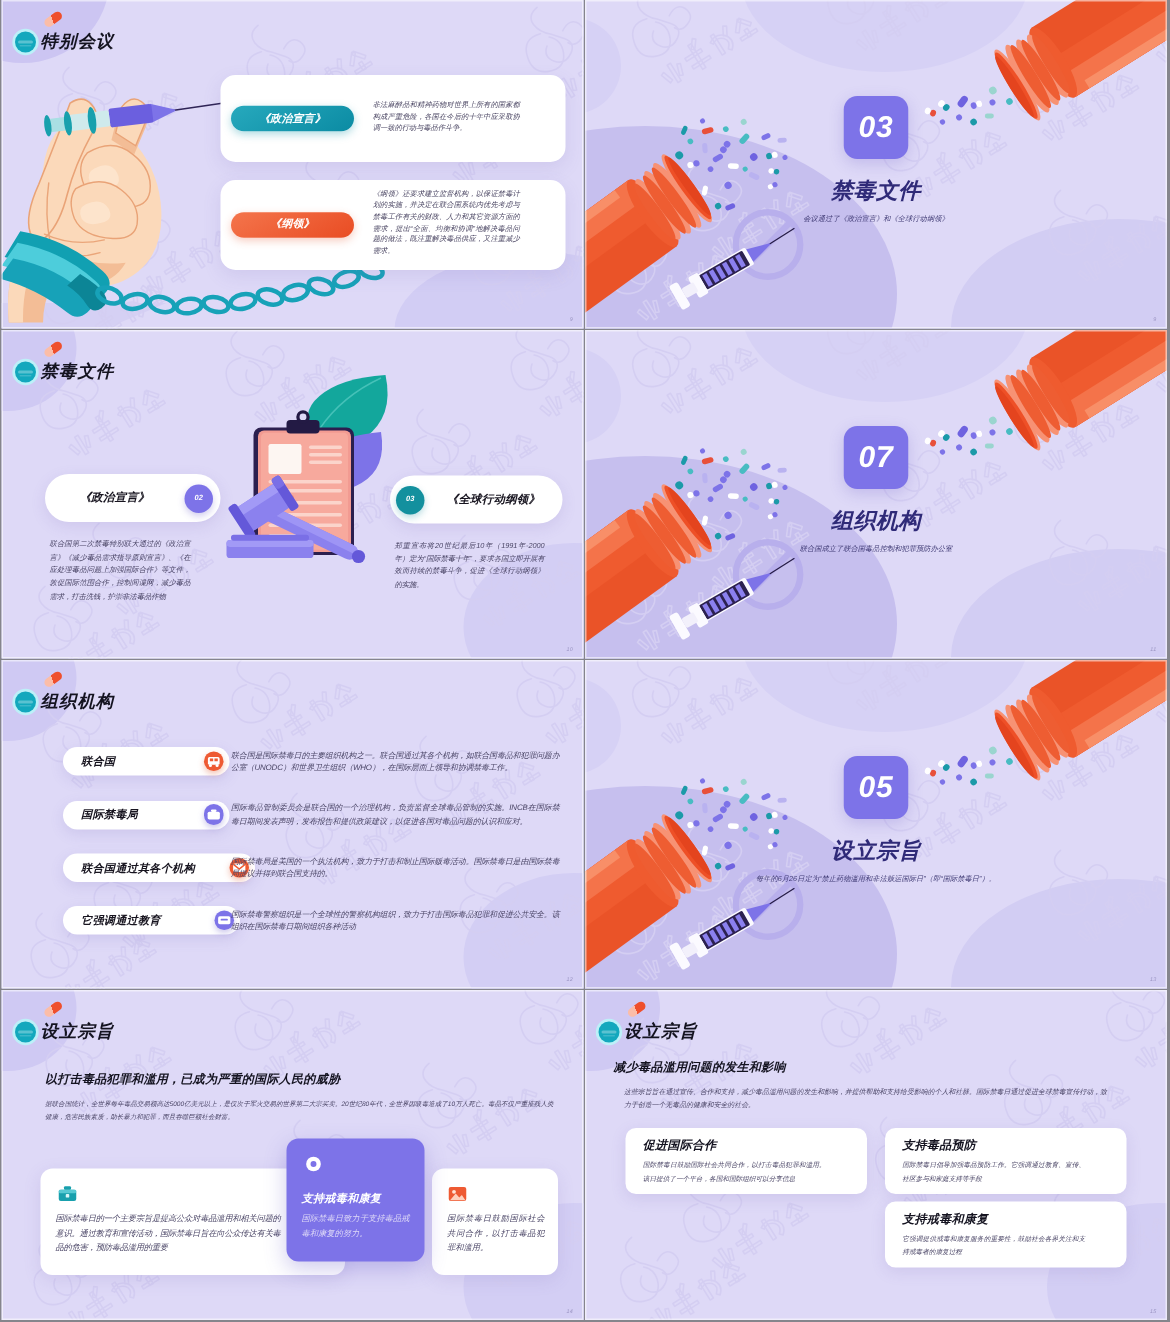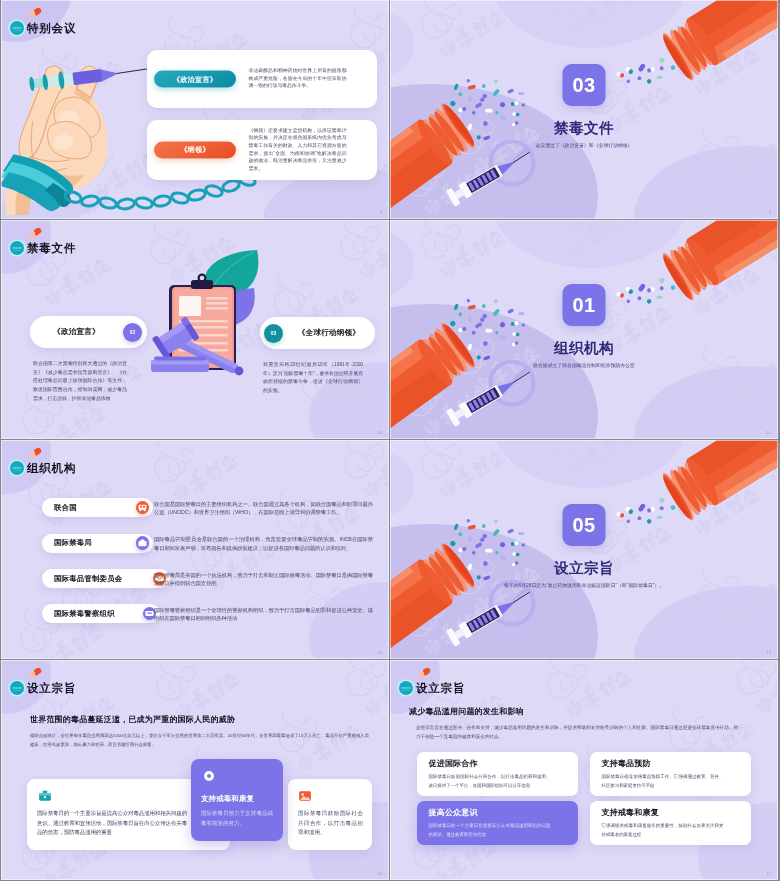--- a/index.html
+++ b/index.html
@@ -1,19 +1,19 @@
 <!DOCTYPE html>
 <html><head>
 <meta charset="utf-8">
 <title>slide-thumbnails</title>
 <style>
   html,body{margin:0;padding:0;}
   body{width:780px;height:881px;background:#85858c;
        font-family:"Liberation Sans",sans-serif;overflow:hidden;}
-  .grid{position:absolute;inset:0;width:780px;height:881px;}
+  .grid{position:absolute;inset:0;width:780px;height:881px;font-style:italic;}
   .slide{position:absolute;overflow:hidden;background:#ded9f7;width:388px;height:219px;}
   .slide::after{content:"";position:absolute;inset:0;border:0.5px solid rgba(255,255,255,.55);pointer-events:none;}
   .s0{left:1px;top:0;}   .s1{left:390px;top:0;}
   .s2{left:1px;top:220px;} .s3{left:390px;top:220px;}
   .s4{left:1px;top:440px;} .s5{left:390px;top:440px;text-align:right;}
   .s6{left:1px;top:660px;height:220px;} .s7{left:390px;top:660px;height:220px;}
   .pg{position:absolute;right:7px;bottom:4px;font-size:3.6px;color:#9a94c2;letter-spacing:.2px;}
 
   
   .hdr{position:absolute;left:9px;top:19.5px;height:17px;}
@@ -1232,21 +1232,21 @@
     <rect x="79" y="-9.5" width="7" height="19"></rect>
     <rect x="90" y="-9.5" width="7" height="19"></rect>
     <rect x="101" y="-9.5" width="7" height="19"></rect>
   </g>
   <rect x="26" y="-17" width="16" height="34" rx="3" fill="#fbfaff"></rect>
   <rect x="10" y="-8" width="20" height="16" rx="3" fill="#f2f0fb"></rect>
   <rect x="-4" y="-20" width="14" height="40" rx="4" fill="#fbfaff"></rect>
 </g>
  </g>
 </svg>
-    <div class="sec-num">01</div>
+    <div class="sec-num">07</div>
     <div class="sec-title">组织机构</div>
     <div class="sec-sub">联合国成立了联合国毒品控制和犯罪预防办公室</div>
     <div class="pg">11</div>
   </div>
   <div class="slide s4">
     <svg class="art" viewBox="0 0 389 220" width="389" height="220">
         <defs>
           <clipPath id="cbg">
             <rect width="389" height="220"></rect>
           </clipPath>
@@ -1443,31 +1443,31 @@
       <span class="oname">国际禁毒局</span>
       <span class="oico purple">
           <svg viewBox="-7 -7 14 14" width="13" height="13">
             <rect x="-4.4" y="-2.6" width="8.8" height="5.6" rx="1.2" fill="#fff"></rect>
             <rect x="-2" y="-4.2" width="4" height="1.8" rx=".8" fill="#fff"></rect>
           </svg>
         </span>
     </div>
     <div class="obody" style="top:95.0px">国际毒品管制委员会是联合国的一个治理机构，负责监督全球毒品管制的实施。INCB在国际禁毒日期间发表声明，发布报告和提供政策建议，以促进各国对毒品问题的认识和应对。</div>
       <div class="orow" style="top:129px;width:128px">
-      <span class="oname">国际毒品管制委员会</span>
+      <span class="oname">联合国通过其各个机构</span>
       <span class="oico orange">
           <svg viewBox="-7 -7 14 14" width="13" height="13">
             <rect x="-4.4" y="-3" width="8.8" height="6" rx="1.4" fill="#fff"></rect>
             <path d="M-4.2 -2.4 L0 1 L4.2 -2.4" fill="none" stroke="#ee5a33" stroke-width="1"></path>
           </svg>
         </span>
     </div>
     <div class="obody" style="top:130.5px">国际禁毒局是美国的一个执法机构，致力于打击和制止国际贩毒活动。国际禁毒日是由国际禁毒局提议并得到联合国支持的。</div>
       <div class="orow" style="top:164px;width:118px">
-      <span class="oname">国际禁毒警察组织</span>
+      <span class="oname">它强调通过教育</span>
       <span class="oico purple">
           <svg viewBox="-7 -7 14 14" width="13" height="13">
             <rect x="-4.4" y="-2.8" width="8.8" height="5.6" rx="1.2" fill="#fff"></rect>
             <rect x="-2.6" y="-1" width="5.2" height="1.2" rx=".6" fill="#7d73e8"></rect>
           </svg>
         </span>
     </div>
     <div class="obody" style="top:165.5px">国际禁毒警察组织是一个全球性的警察机构组织，致力于打击国际毒品犯罪和促进公共安全。该组织在国际禁毒日期间组织各种活动</div>
     <div class="pg">12</div>
   </div>
@@ -1963,21 +1963,21 @@
  <g clip-path="url(#c7)">
   <rect width="389" height="220" fill="none"></rect>
 
  </g>
 </svg>
     <div class="hdr">
         <span class="dot"></span>
         <span class="capsule"></span>
         <span class="ttl">设立宗旨</span>
       </div>
-    <div class="phead">世界范围的毒品蔓延泛滥，已成为严重的国际人民的威胁</div>
+    <div class="phead">以打击毒品犯罪和滥用，已成为严重的国际人民的威胁</div>
     <div class="ppara">据联合国统计，全世界每年毒品交易额高达5000亿美元以上，是仅次于军火交易的世界第二大宗买卖。20世纪80年代，全世界因吸毒造成了10万人死亡。毒品不仅严重摧残人类健康，危害民族素质，助长暴力和犯罪，而且吞噬巨额社会财富。</div>
     <div class="pcard w1">
       <span class="pico"><svg viewBox="0 0 24 24" width="14" height="14">
             <rect x="2" y="7" width="20" height="13" rx="2.4" fill="#18a0ad"></rect>
             <rect x="2" y="7" width="20" height="4" rx="1.6" fill="#56c9d3"></rect>
             <rect x="8" y="3" width="8" height="4" rx="1.4" fill="#18a0ad"></rect>
             <rect x="10" y="12" width="4" height="4" rx="1" fill="#d9f6f8"></rect>
           </svg></span>
       <div class="pbody">国际禁毒日的一个主要宗旨是提高公众对毒品滥用和相关问题的意识。通过教育和宣传活动，国际禁毒日旨在向公众传达有关毒品的危害，预防毒品滥用的重要</div>
     </div>
@@ -2185,23 +2185,19 @@
     <div class="phead b">减少毒品滥用问题的发生和影响</div>
     <div class="ppara b">这些宗旨旨在通过宣传、合作和支持，减少毒品滥用问题的发生和影响，并提供帮助和支持给受影响的个人和社群。国际禁毒日通过促进全球禁毒宣传行动，致力于创造一个无毒品的健康和安全的社会。</div>
     <div class="qcard" style="left:200px;top:92px">
       <div class="qtitle">支持毒品预防</div>
       <div class="qbody">国际禁毒日倡导加强毒品预防工作。它强调通过教育、宣传、社区参与和家庭支持等手段</div>
     </div>
       <div class="qcard" style="left:27px;top:92px">
       <div class="qtitle">促进国际合作</div>
       <div class="qbody">国际禁毒日鼓励国际社会共同合作，以打击毒品犯罪和滥用。该日提供了一个平台，各国和国际组织可以分享信息</div>
     </div>
-      <div class="qcard hl2" style="left:27px;top:141px">
-      <div class="qtitle">提高公众意识</div>
-      <div class="qbody">国际禁毒日的一个主要宗旨是提高公众对毒品滥用和相关问题的意识。通过教育和宣传活动</div>
-    </div>
       <div class="qcard" style="left:200px;top:141px">
       <div class="qtitle">支持戒毒和康复</div>
       <div class="qbody">它强调提供戒毒和康复服务的重要性，鼓励社会各界关注和支持戒毒者的康复过程</div>
     </div>
     <div class="pg">15</div>
   </div>
 </div>
 
 </body></html>

